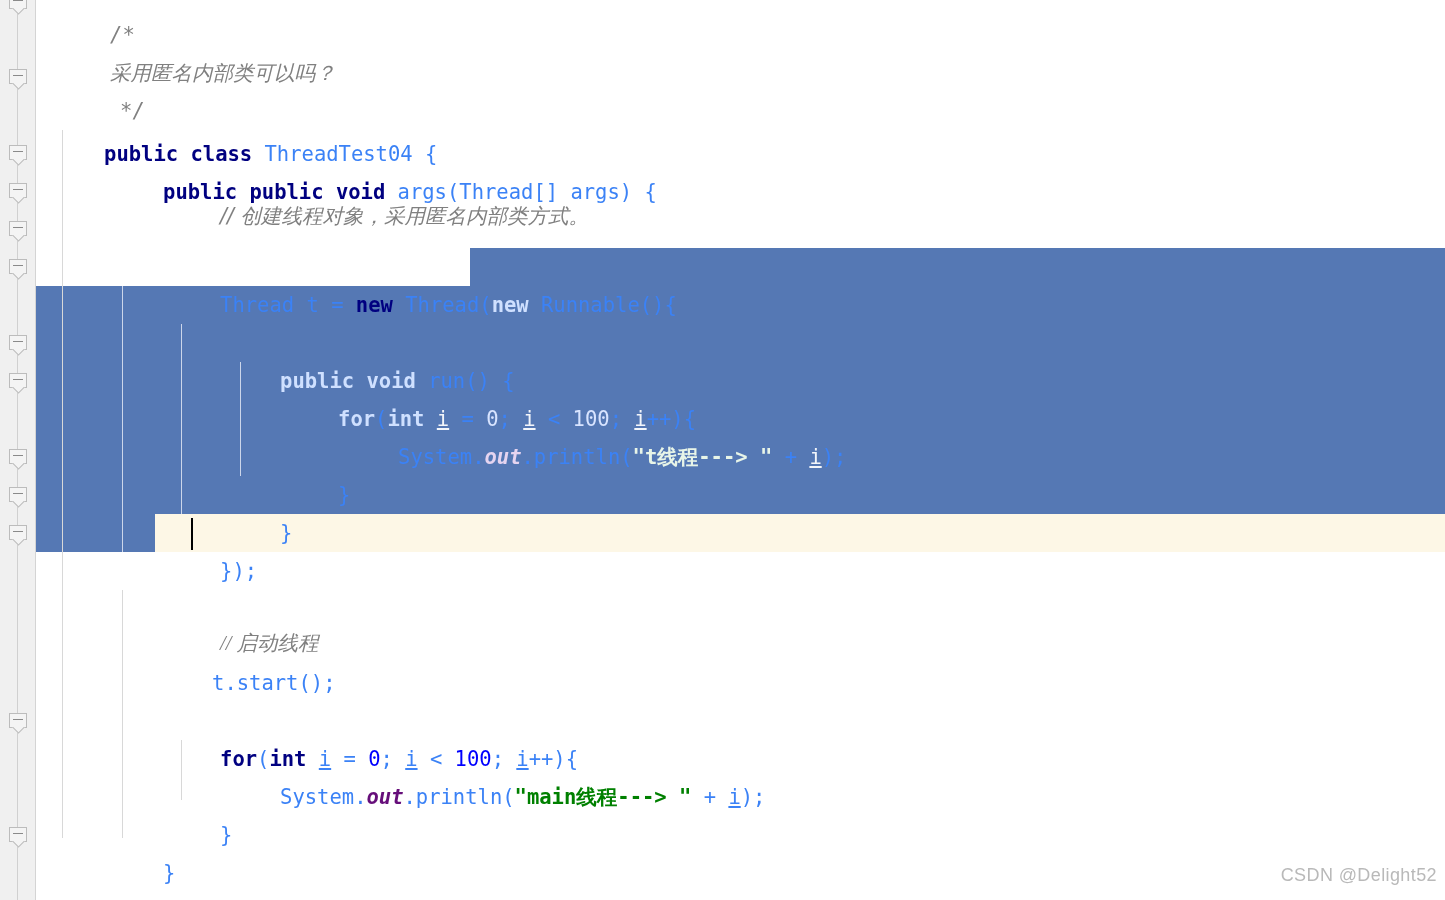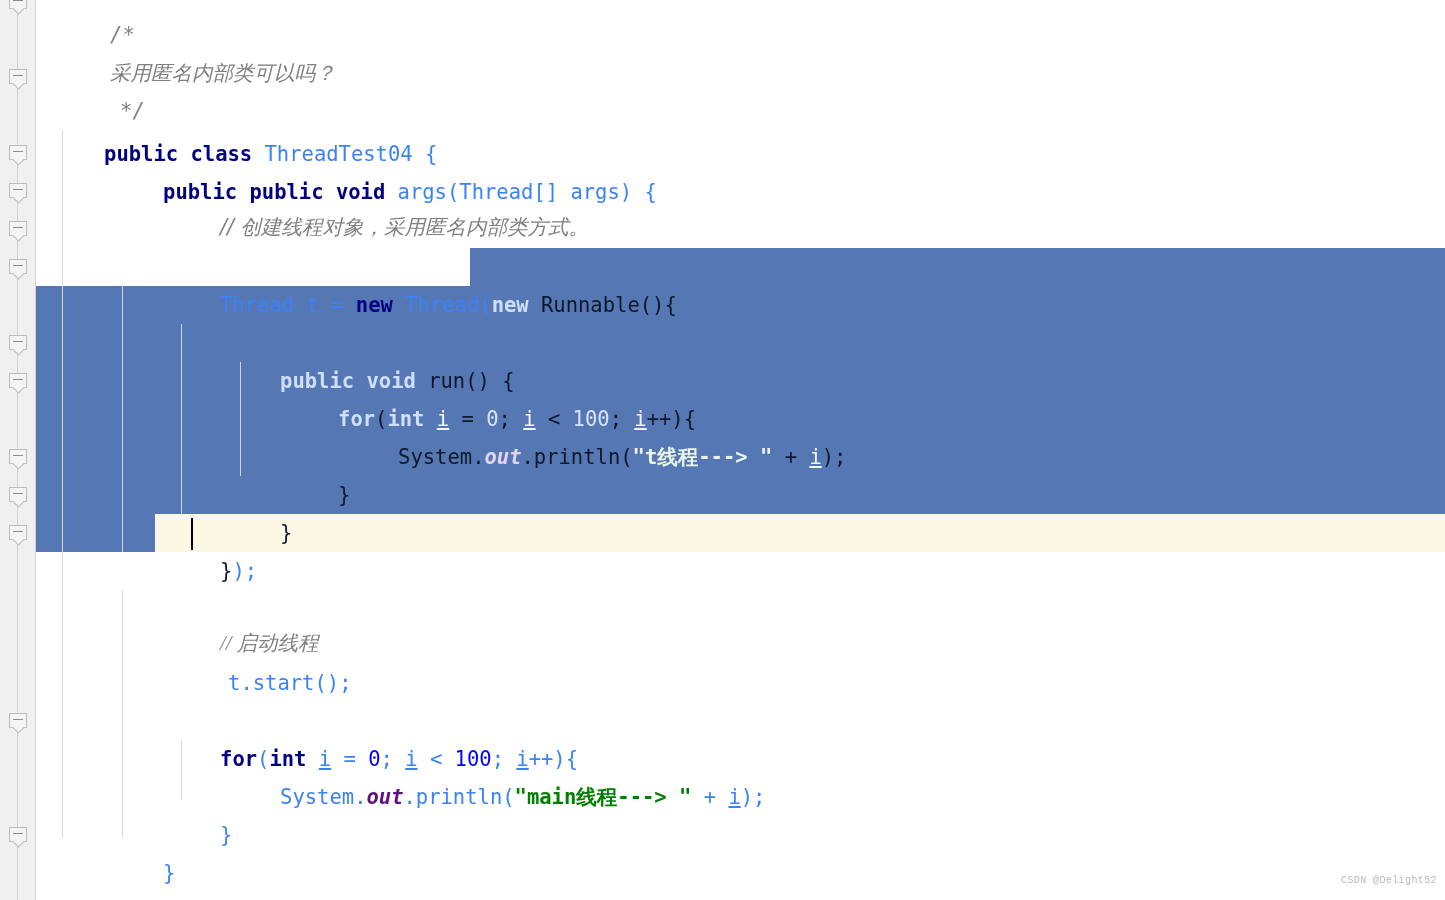--- a/index.html
+++ b/index.html
@@ -64,31 +64,31 @@
   }
   
   .kw{color:#000080;font-weight:bold;}
   .cmt{color:#808080;font-style:italic;}
   .str{color:#008000;font-weight:bold;}
   .num{color:#0000ff;}
   .fld{color:#660e7a;font-weight:bold;font-style:italic;}
   .var{text-decoration:underline;}
   .plain{color:#3b82f6;}
   
-  .s-plain{color:#0f172a;}
+  .s-plain{color:#3b82f6;}
   .s-kw{color:#cfe0ff;font-weight:bold;}
   .s-ann{color:#e8e8c8;}
   .s-str{color:#e8f5e8;font-weight:bold;}
   .s-num{color:#d8e4ff;}
   .s-fld{color:#e5d4f0;font-weight:bold;font-style:italic;}
   .s-var{color:#f2f5fa;text-decoration:underline;}
   .watermark{
     position:absolute;right:8px;bottom:14px;
-    font-family:Liberation Mono, monospace;
-    font-size:10px;color:#b9b9b9;letter-spacing:.4px;
+    font-family:Liberation Sans, sans-serif;
+    font-size:18px;color:#b9b9b9;letter-spacing:.4px;
   }
 </style>
 </head>
 <body>
 
 <div id="editor">
 
   <div class="selband" style="left:470px;top:248px;width:975px;height:38px;"></div>
   <div class="selband" style="left:30px;top:286px;width:1415px;height:228px;"></div>
   <div class="caretband" style="top:514px;height:38px;"></div>
@@ -160,21 +160,21 @@
     </div>
 
     <div class="line" style="position:absolute;top:97px;left:-6px;">
       <span class="kw">public</span><span class="plain"> </span><span class="kw">class</span><span class="plain"> </span><span class="plain">ThreadTest04</span><span class="plain"> {</span>
     </div>
 
     <div class="line" style="position:absolute;top:135px;left:53px;">
       <span class="kw">public</span><span class="plain"> </span><span class="kw">public</span><span class="plain"> </span><span class="kw">void</span><span class="plain"> </span><span class="plain">args</span><span class="plain">(</span><span class="plain">Thread</span><span class="plain">[] </span><span class="plain">args</span><span class="plain">) {</span>
     </div>
 
-    <div class="line" style="position:absolute;top:170px;left:110px;">
+    <div class="line" style="position:absolute;top:159px;left:110px;">
       <span class="cmt" style="font-family:'DejaVu Sans',sans-serif;">// 创建线程对象，采用匿名内部类方式。</span>
     </div>
 
 
     <div class="line" style="position:absolute;top:248px;left:110px;">
       <span class="plain">Thread</span><span class="plain"> </span><span class="plain">t</span><span class="plain"> = </span><span class="kw">new</span><span class="plain"> </span><span class="plain">Thread</span><span class="plain">(</span><span class="s-kw">new</span><span class="s-plain"> </span><span class="s-plain">Runnable</span><span class="s-plain">(){</span>
     </div>
 
 
     <div class="line" style="position:absolute;top:324px;left:170px;">
@@ -199,21 +199,21 @@
 
     <div class="line" style="position:absolute;top:514px;left:110px;">
       <span class="s-plain">}</span><span class="plain">);</span>
     </div>
     <div class="caret" style="left:155px;top:518px;height:32px;"></div>
 
     <div class="line" style="position:absolute;top:586px;left:110px;">
       <span class="cmt" style="font-family:Liberation Serif, serif;">// 启动线程</span>
     </div>
 
-    <div class="line" style="position:absolute;top:626px;left:118px;">
+    <div class="line" style="position:absolute;top:626px;left:102px;">
       <span class="plain">t</span><span class="plain">.</span><span class="plain">start</span><span class="plain">();</span>
     </div>
 
     <div class="line" style="position:absolute;top:702px;left:110px;">
       <span class="kw">for</span><span class="plain">(</span><span class="kw">int</span><span class="plain"> </span><span class="plain var">i</span><span class="plain"> = </span><span class="num">0</span><span class="plain">; </span><span class="plain var">i</span><span class="plain"> &lt; </span><span class="num">100</span><span class="plain">; </span><span class="plain var">i</span><span class="plain">++){</span>
     </div>
 
     <div class="line" style="position:absolute;top:740px;left:170px;">
       <span class="plain">System</span><span class="plain">.</span><span class="fld">out</span><span class="plain">.</span><span class="plain">println</span><span class="plain">(</span><span class="str">"main线程---&gt; "</span><span class="plain"> + </span><span class="plain var">i</span><span class="plain">);</span>
     </div>

